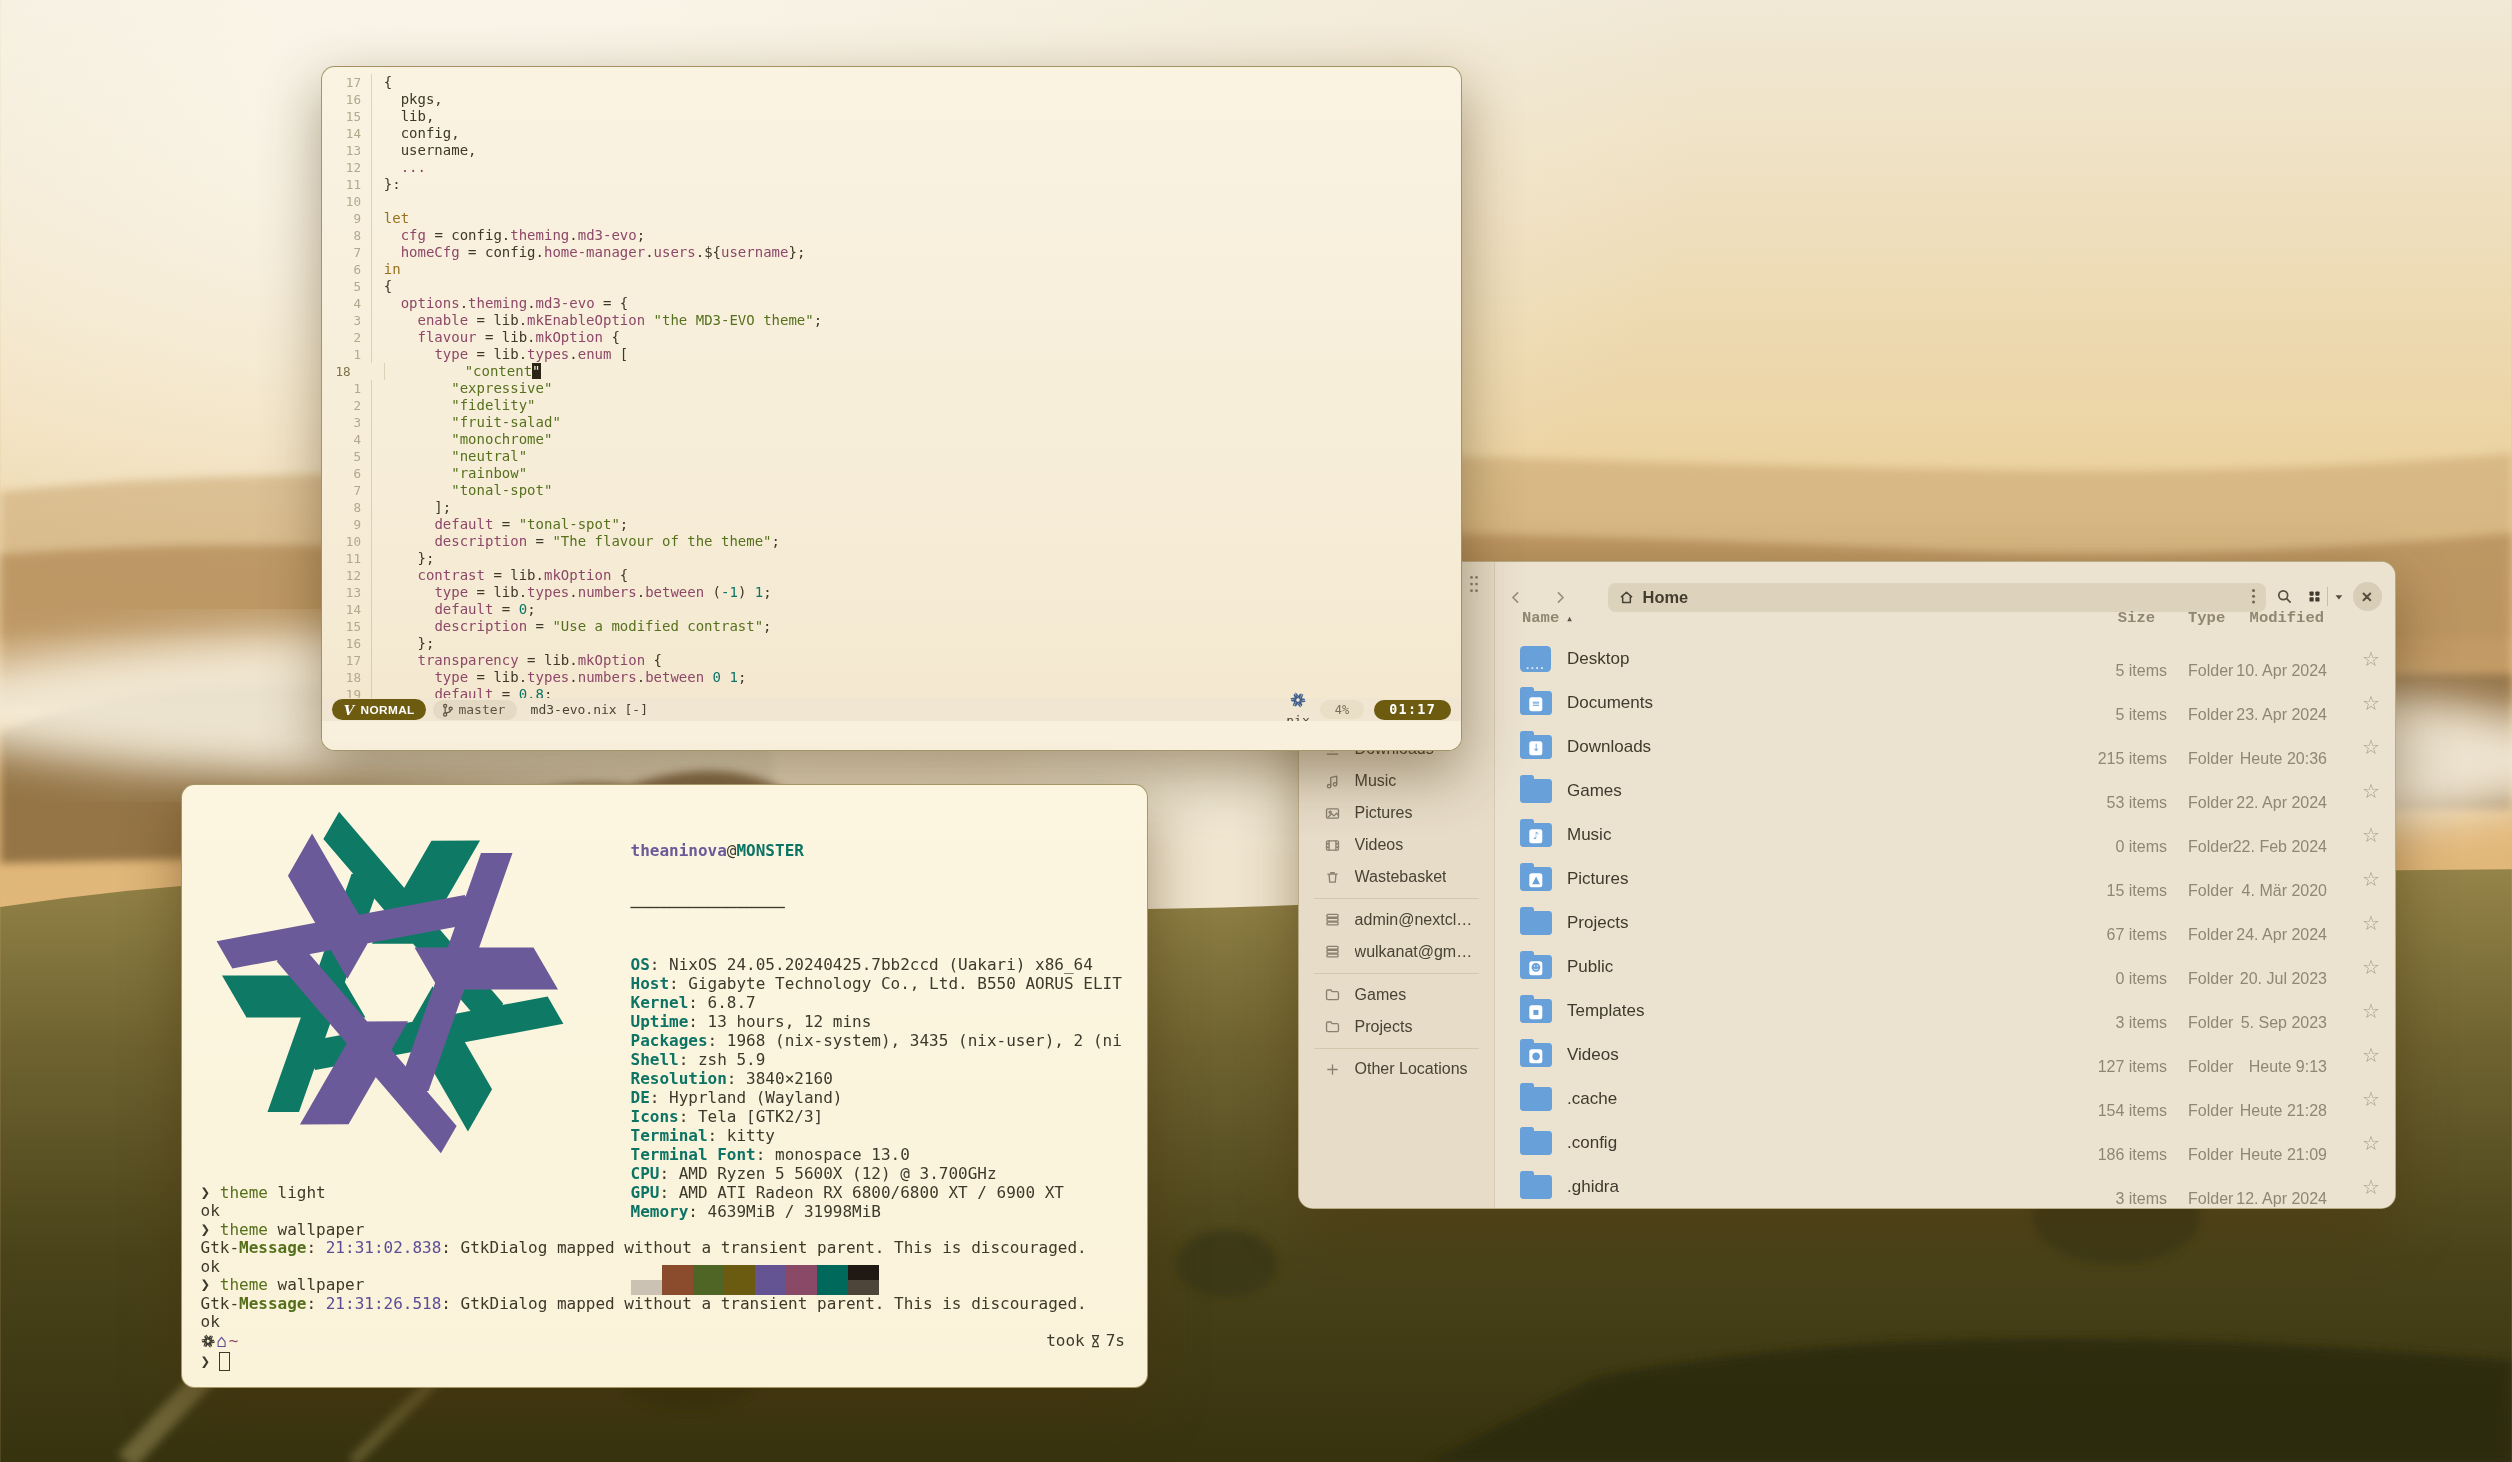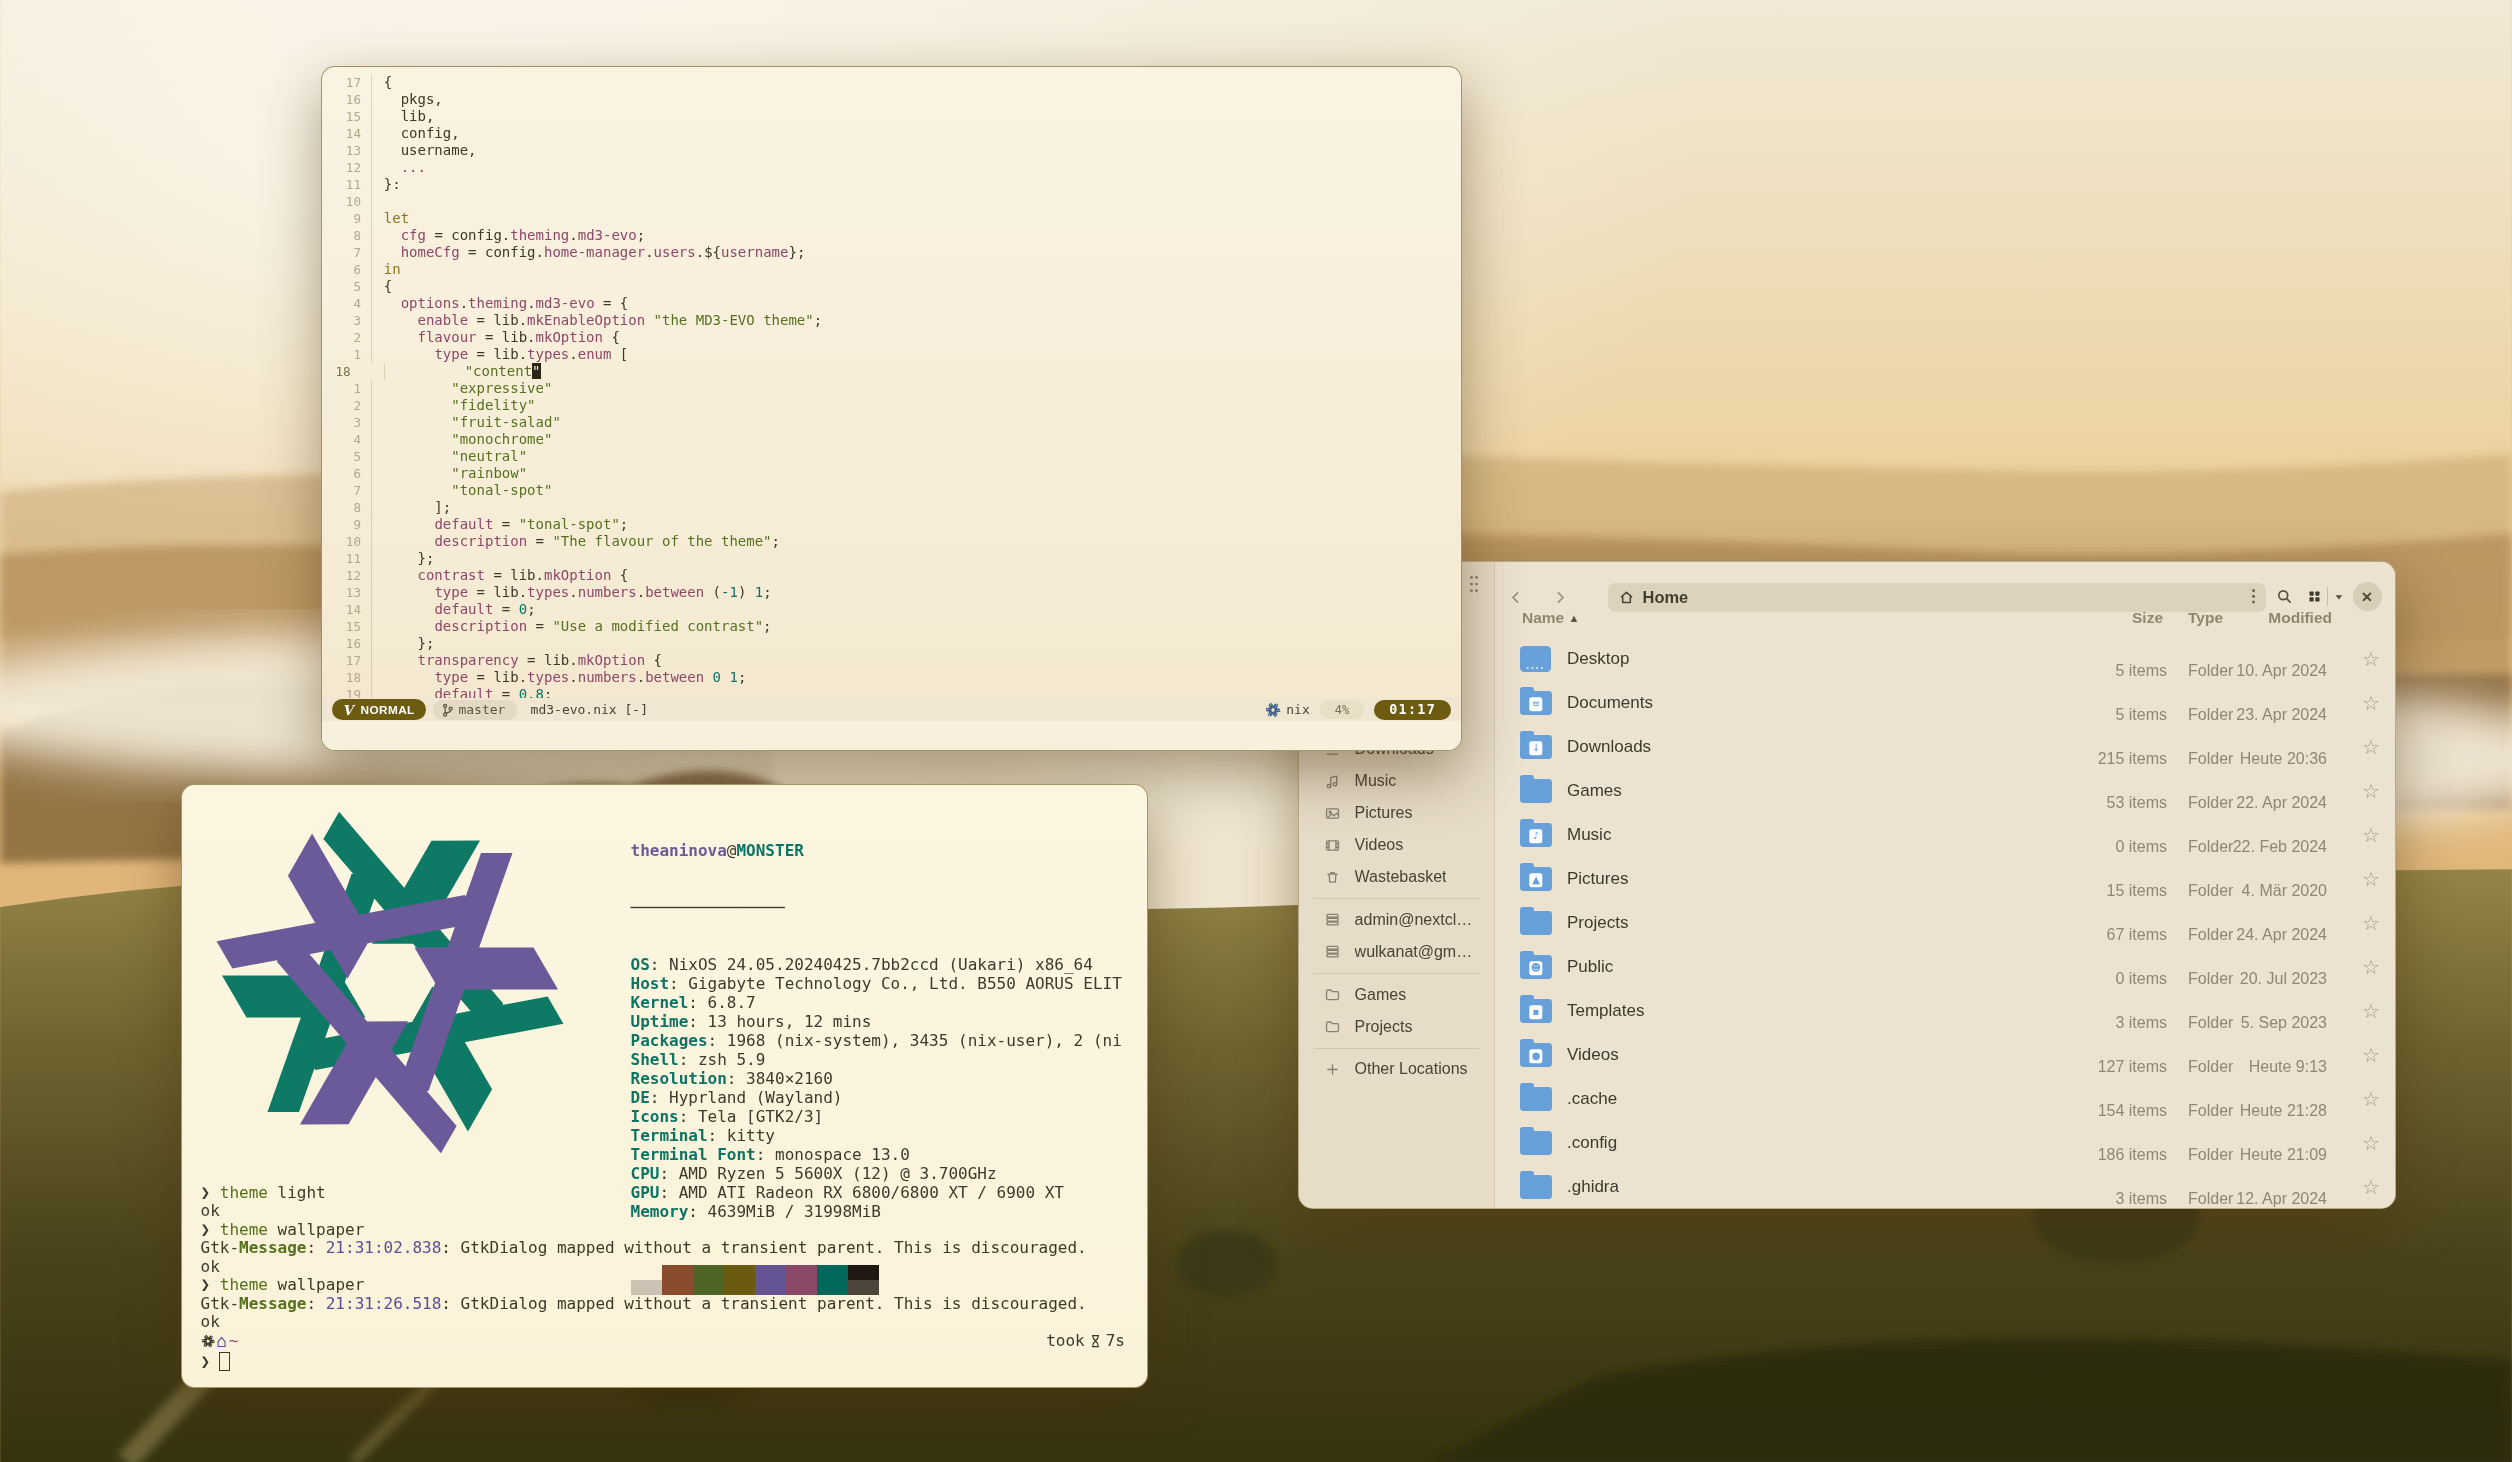--- a/index.html
+++ b/index.html
@@ -22,21 +22,21 @@
   #ed-status{position:absolute;left:0;right:0;bottom:28.6px;height:23.5px;background:#f0e6d2;
     display:flex;align-items:center;padding:0 10px;}
   #ed-cmd{position:absolute;left:0;right:0;bottom:0;height:28.6px;background:#f8f0dd;}
   .pill-dark{background:var(--accent);color:#fff;border-radius:12.6px;padding:2.5px 11.8px;
     font-weight:bold;font-size:11.8px;letter-spacing:0.4px;display:flex;align-items:center;gap:5.9px;}
   .vim-v{font-family:"DejaVu Serif",serif;font-style:italic;font-weight:bold;font-size:13.4px;}
   .pill-branch{background:#e4d9c2;color:#5d5544;border-radius:12.6px;padding:2.5px 11.8px 2.5px 8.4px;
     margin-left:6.7px;display:flex;align-items:flex-end;gap:5.9px;font-family:"DejaVu Sans Mono",monospace;font-size:13px;}
   #ed-file{margin-left:13.4px;color:#4a4234;font-family:"DejaVu Sans Mono",monospace;font-size:13px;}
   #ed-right{margin-left:auto;display:flex;align-items:center;gap:10px;}
-  #ed-env{display:flex;align-items:center;gap:5px;color:#4a4234;font-family:"DejaVu Sans Mono",monospace;font-size:13px;}
+  #ed-env{display:flex;align-items:center;gap:5px;color:#4a4234;font-family:"DejaVu Sans Mono",monospace;font-size:13px;flex-direction:column;}
   .pill-pct{background:#e9dfc7;color:#776f5c;border-radius:11.8px;padding:2.5px 15px;
     font-family:"DejaVu Sans Mono",monospace;font-size:12px;}
   .pill-time{background:var(--accent);color:#fff;border-radius:12.6px;padding:2.5px 15px;font-weight:bold;
     font-family:"DejaVu Sans Mono",monospace;font-size:13.4px;letter-spacing:1.3px;}
 
   
   #term-window{left:181px;top:784px;width:967px;height:604px;border-radius:13.4px;z-index:30;
     background:linear-gradient(180deg,#fcf6e1,#faf2d9);overflow:hidden;
     font-family:"DejaVu Sans Mono",monospace;font-size:16px;color:#3c3a2c;}
   #term-inner{position:absolute;inset:11.8px 22px 8.4px 18.5px;}
@@ -74,21 +74,21 @@
   .nav-btn{width:30px;height:28.6px;display:flex;align-items:center;justify-content:center;color:#9a917c;}
   #addr-pill{position:absolute;left:113px;top:5px;width:638px;height:28.6px;background:#ddd2bc;border-radius:7.6px;
     display:flex;align-items:center;padding:0 10px;gap:7.6px;}
   #addr-label{font-weight:bold;font-size:16.4px;color:#433d2f;}
   #addr-kebab{margin-left:auto;color:#6f6753;}
   #hdr-right{position:absolute;right:13.4px;top:4.2px;display:flex;align-items:center;gap:8.4px;}
   .hdr-ic{color:#57503f;display:flex;align-items:center;justify-content:center;width:28.6px;height:28.6px;}
   #view-btn{display:flex;align-items:center;}
   #view-sep{width:0.8px;height:18.5px;background:#c9bda4;margin:0 5px;}
   #close-btn{width:28.6px;height:28.6px;border-radius:50%;background:#d8cdb7;display:flex;align-items:center;justify-content:center;color:#57503f;}
-  #fm-cols{position:absolute;left:0;right:4px;top:44px;height:28.6px;font-size:15.5px;color:#90876f;font-weight:bold;}
+  #fm-cols{position:absolute;left:0;right:12px;top:44px;height:28.6px;font-size:15.5px;color:#90876f;font-weight:bold;font-family:Liberation Mono, monospace;}
   #col-name{position:absolute;left:27px;top:3.4px;display:flex;gap:6.7px;align-items:center;}
   #col-size{position:absolute;right:228px;top:3.4px;}
   #col-type{position:absolute;left:693px;top:3.4px;}
   #col-mod{position:absolute;right:59px;top:3.4px;}
   #fm-rows{position:absolute;left:0;right:0;top:75px;}
   .fm-row{position:relative;height:44px;font-size:17px;}
   .fi-wrap{position:absolute;left:25px;top:50%;transform:translateY(-50%);width:34px;height:30px;display:flex;align-items:center;}
   .fr-name{position:absolute;left:72px;top:50%;transform:translateY(-50%);color:#3f3a2e;}
   .fr-size,.fr-type,.fr-mod{color:#8f8673;font-size:16px;top:50%;position:absolute;transform:translateY(-50%);margin-top:12px;}
   .fr-size{right:228px;} .fr-type{left:693px;} .fr-mod{right:68px;}

